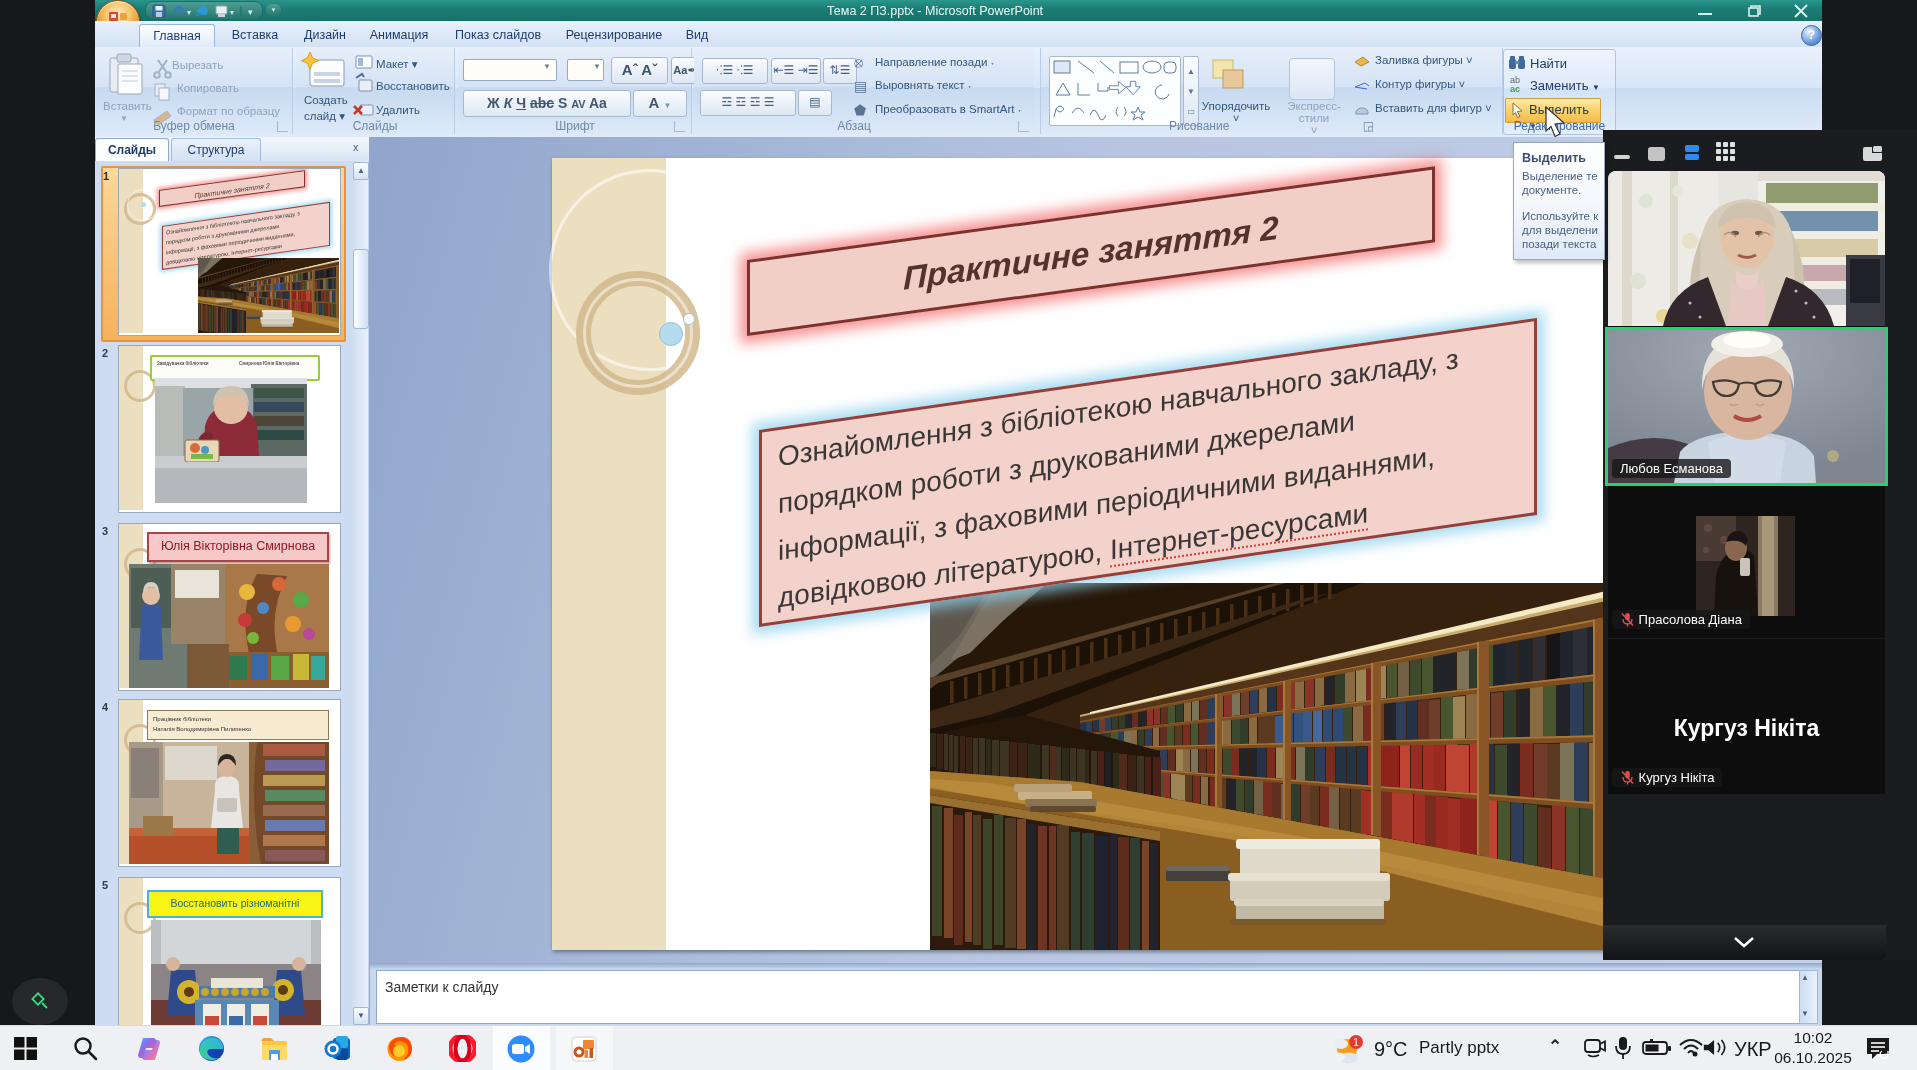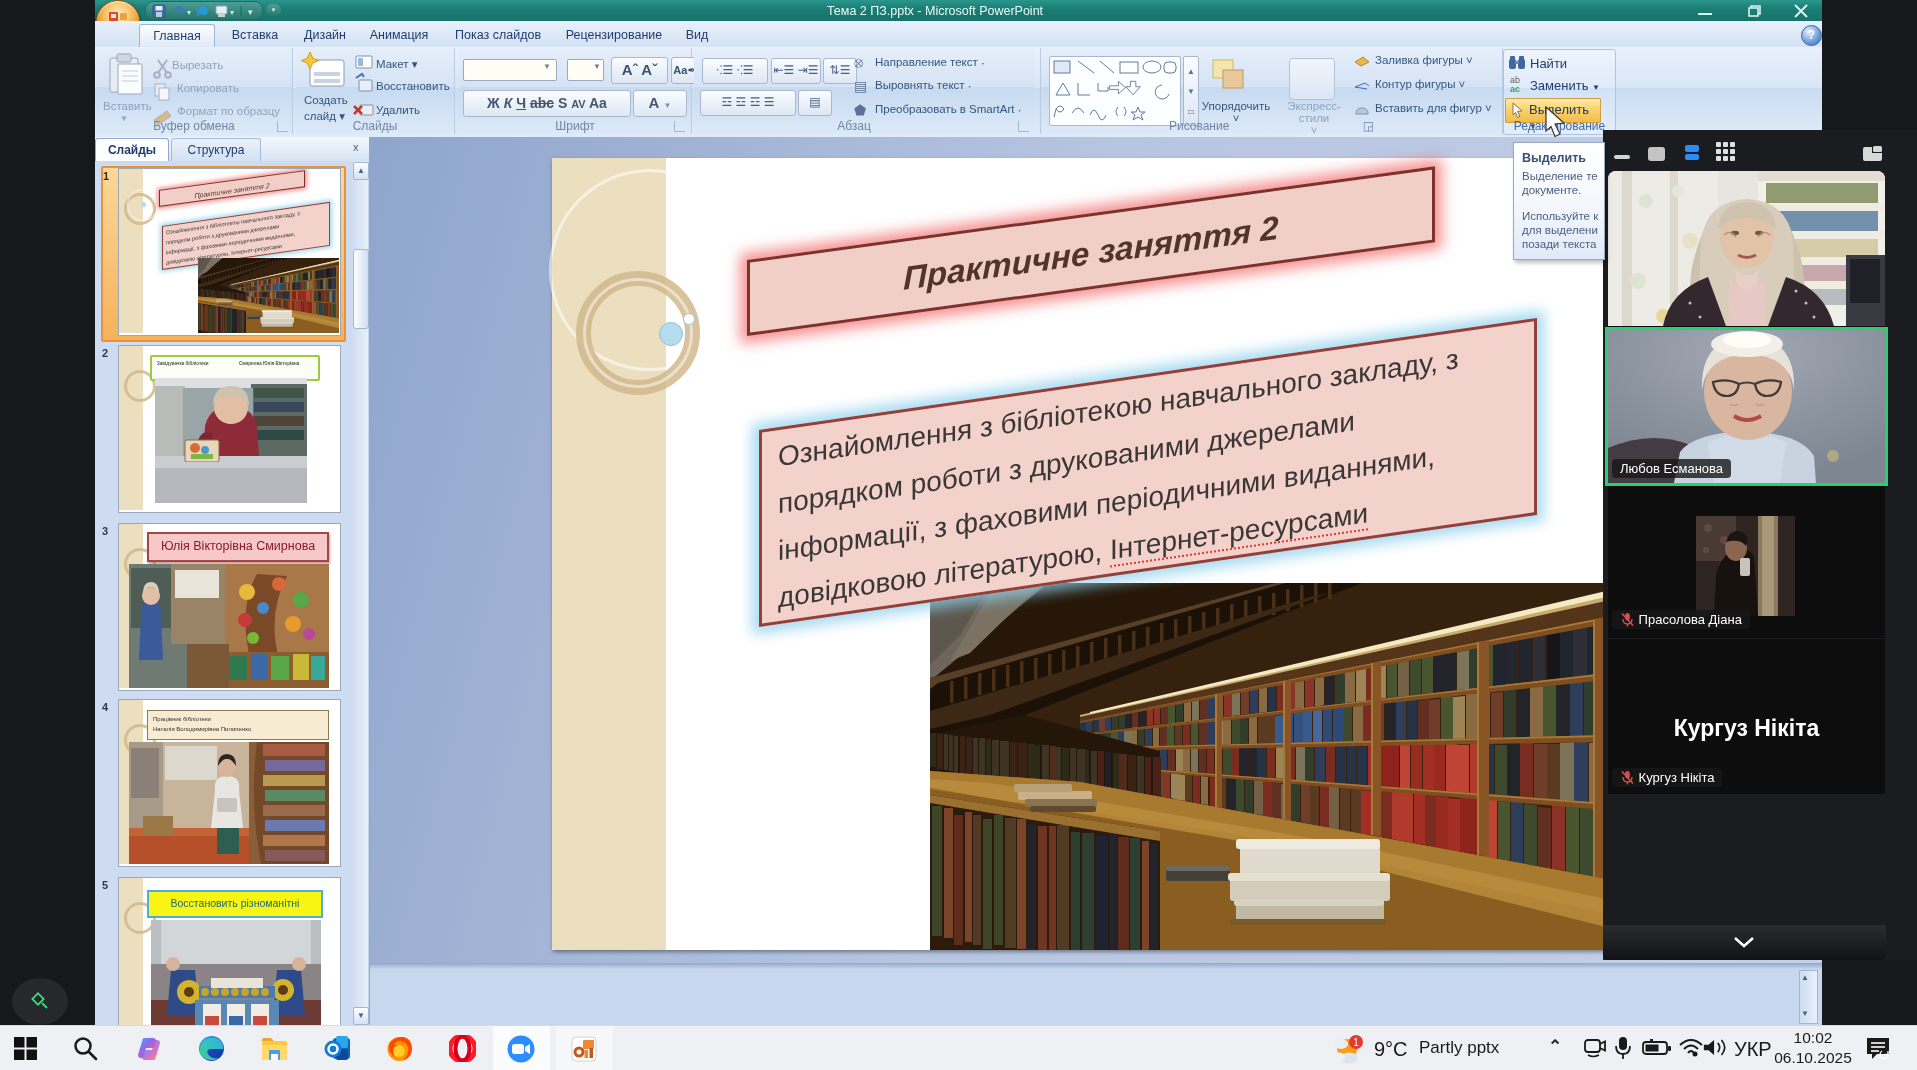--- a/index.html
+++ b/index.html
@@ -156,21 +156,21 @@
       <div class="rglabel">Шрифт</div>
       <div class="abs" style="right:6px;bottom:2px;width:10px;height:10px;border-left:1px solid #8da4bf;border-bottom:1px solid #8da4bf;opacity:.7"></div>
     </div>
 
     <div class="rgroup" style="left:599px;width:340px;border-right:none">
       <div class="abs" style="left:8px;top:10px;width:64px;height:24px;background:linear-gradient(#fafcff,#dde7f3);border:1px solid #a8b8cf;border-radius:3px;color:#44618a;font-size:12px;text-align:center;line-height:23px">⁖☰ ⁖☰</div>
       <div class="abs" style="left:77px;top:10px;width:48px;height:24px;background:linear-gradient(#fafcff,#dde7f3);border:1px solid #a8b8cf;border-radius:3px;color:#44618a;font-size:12px;text-align:center;line-height:23px">⇤☰ ⇥☰</div>
       <div class="abs" style="left:129px;top:10px;width:32px;height:24px;background:linear-gradient(#fafcff,#dde7f3);border:1px solid #a8b8cf;border-radius:3px;color:#44618a;font-size:12px;text-align:center;line-height:23px">⇅☰</div>
       <div class="abs" style="left:6px;top:42px;width:94px;height:24px;background:linear-gradient(#fafcff,#dde7f3);border:1px solid #a8b8cf;border-radius:3px;color:#44618a;font-size:12px;text-align:center;line-height:23px">☲ ☲ ☲ ☰</div>
       <div class="abs" style="left:104px;top:42px;width:32px;height:24px;background:linear-gradient(#fafcff,#dde7f3);border:1px solid #a8b8cf;border-radius:3px;color:#44618a;font-size:12px;text-align:center;line-height:23px">▤</div>
-      <div class="abs rtxt" style="left:181px;top:8px">Направление текст ˕</div>
+      <div class="abs rtxt" style="left:181px;top:8px">Направление позади ˕</div>
       <div class="abs rtxt" style="left:181px;top:31px">Выровнять текст ˕</div>
       <div class="abs rtxt" style="left:181px;top:55px">Преобразовать в SmartArt ˕</div>
       <div class="abs" style="left:160px;top:6px;color:#5c7396;font-size:14px">⦻</div>
       <div class="abs" style="left:160px;top:30px;color:#5c7396;font-size:14px">▤</div>
       <div class="abs" style="left:160px;top:54px;color:#5c7396;font-size:14px">⬟</div>
       <div class="rglabel" style="left:100px;width:120px">Абзац</div>
       <div class="abs" style="left:324px;bottom:2px;width:10px;height:10px;border-left:1px solid #8da4bf;border-bottom:1px solid #8da4bf;opacity:.7"></div>
     </div>
     <div class="abs" style="left:945px;top:1px;height:86px;border-right:1px solid #b9cce5"></div>
 
@@ -793,20 +793,23 @@
                 <use href="#libg"></use>
               </svg></div>
 
       <div class="abs" style="left:195px;top:102px;width:682px;height:70px;transform:skewY(-7.75deg);transform-origin:0 0;background:#f1cfc7;border:3px solid #7e322d;box-shadow:0 0 14px 7px rgba(242,100,100,.7);text-align:center;font-style:italic;color:#53332e;font-size:33px;line-height:74px;font-weight:bold;white-space:nowrap">Практичне заняття 2</div>
 
       <div class="abs" style="left:207px;top:272px;width:756px;height:188px;transform:skewY(-8.2deg);transform-origin:0 0;background:#f2d2ca;border:3px solid #93403c;box-shadow:0 0 13px 7px rgba(140,208,236,.75);color:#3b3737;font-size:28px;line-height:47px;padding:3px 0 0 16px;white-space:nowrap">Ознайомлення з бібліотекою навчального закладу, з<br>порядком роботи з друкованими джерелами<br>інформації, з фаховими періодичними виданнями,<br>довідковою літературою, <span style="border-bottom:2px dotted #e03a3a">Інтернет-ресурсами</span></div>
       </div>
     </div>
     <div id="notes">
       <div class="abs" style="left:0;top:0;width:1452px;height:6px;background:linear-gradient(#8fa8c8,#c7d7ee)"></div>
+      <div class="abs" style="left:6px;top:7px;width:1422px;height:52px;background:#fff;border:1px solid #8fa8c8">
+        <div class="abs" style="left:8px;top:8px;font-size:14px;color:#333">Заметки к слайду</div>
+      </div>
       <div class="abs" style="left:1429px;top:7px;width:17px;height:52px;background:linear-gradient(90deg,#cfddf0,#e8f0fa);border:1px solid #9fb6d4">
         <div class="abs" style="left:1px;top:2px;font-size:8px;color:#44618a">▲</div>
         <div class="abs" style="left:1px;top:38px;font-size:8px;color:#44618a">▼</div>
       </div>
     </div>
   </div>
 </div>
 
 <div id="zoomstrip">
 

